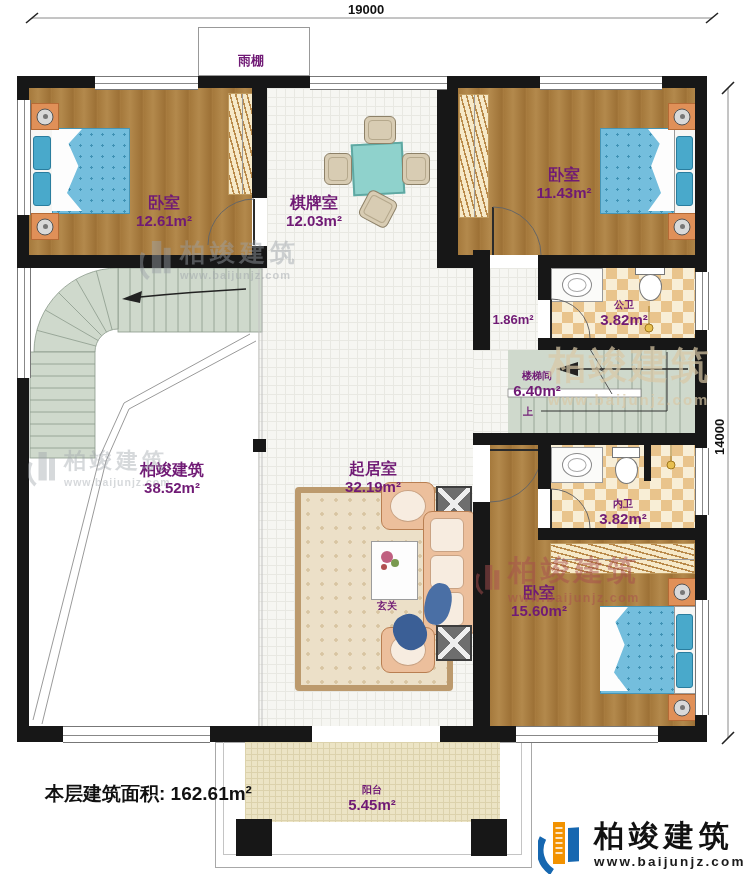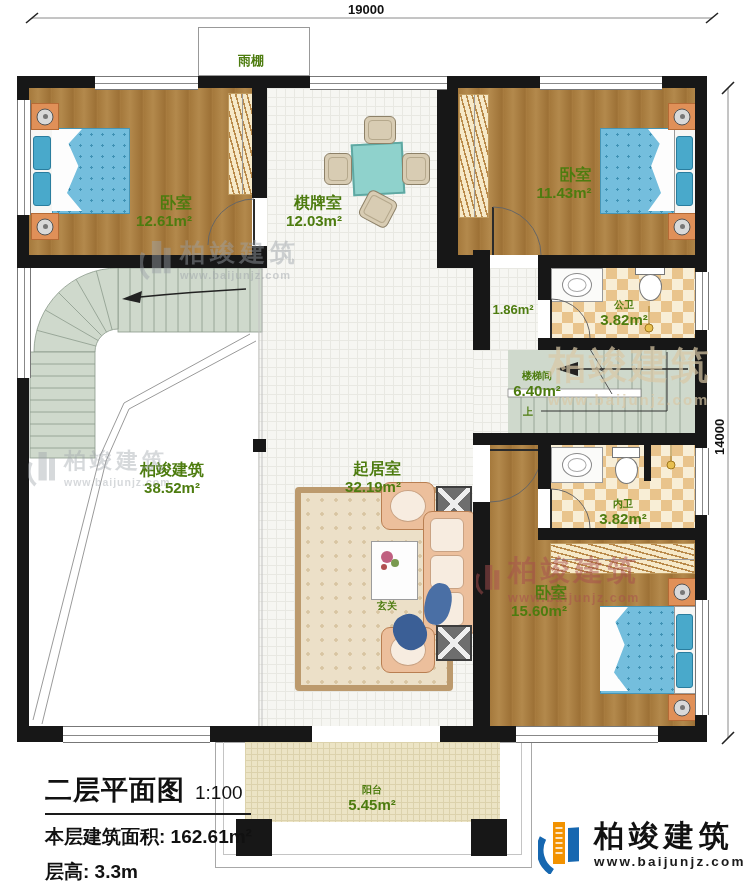--- a/index.html
+++ b/index.html
@@ -37,22 +37,22 @@
   .counter{position:absolute;background:#fbfbf9;border:1px solid #999;z-index:2;}
   .sink{position:absolute;background:#fff;border:1px solid #8a8a8a;border-radius:50%;z-index:2;}
   .sink::after{content:"";position:absolute;left:50%;top:50%;transform:translate(-50%,-50%);width:60%;height:55%;border:1px solid #aaa;border-radius:50%;}
   .chair{position:absolute;background:#d8ccb3;border:1.5px solid #8d8168;border-radius:6px;z-index:2;}
   .chair::after{content:"";position:absolute;left:3px;right:3px;top:3px;bottom:3px;border:1px solid #b5a88c;border-radius:4px;}
   .endtable{position:absolute;background:linear-gradient(45deg,transparent 45%,#eee 45% 55%,transparent 55%),linear-gradient(-45deg,transparent 45%,#eee 45% 55%,transparent 55%),#6e6e6e;border:2px solid #3d3d3d;z-index:2;}
   .sofa{position:absolute;background:#ecbf9c;border:1.5px solid #b97f52;border-radius:9px;z-index:2;}
   .cushion{position:absolute;background:#f7ece0;border:1px solid #c9a283;border-radius:6px;}
   .person{position:absolute;border-radius:45%;z-index:3;}
   
-  .rlabel{position:absolute;transform:translate(-50%,-50%);text-align:center;color:#4d7c0f;font-weight:bold;white-space:nowrap;z-index:6;line-height:1.15;}
-  .rname{font-size:16px;display:block;text-align:right;}
+  .rlabel{position:absolute;transform:translate(-50%,-50%);text-align:center;color:#701a75;font-weight:bold;white-space:nowrap;z-index:6;line-height:1.15;}
+  .rname{font-size:16px;display:block;}
   .rname-sm{font-size:10px;display:block;}
   .rarea{font-size:15px;display:block;}
   .dimtext{position:absolute;font-size:13px;font-weight:bold;color:#111;z-index:6;white-space:nowrap;}
   
   .wm{position:absolute;display:flex;align-items:center;gap:6px;z-index:7;pointer-events:none;}
   .wm-name{font-weight:900;display:block;}
   .wm-url{font-weight:bold;display:block;}
   
   .titleblock{position:absolute;left:45px;top:772px;z-index:8;color:#111;}
   .titlerow{border-bottom:2.5px solid #1a1a1a;padding:0 8px 5px 0;display:inline-block;}
@@ -278,21 +278,21 @@
     <span class="rarea">12.61m²</span>
   </div>
   <div class="rlabel" style="left:314px;top:212px">
     <span class="rname">棋牌室</span>
     <span class="rarea">12.03m²</span>
   </div>
   <div class="rlabel" style="left:564px;top:184px">
     <span class="rname">卧室</span>
     <span class="rarea">11.43m²</span>
   </div>
-  <div class="rlabel" style="left:513px;top:310px">
+  <div class="rlabel" style="left:513px;top:320px">
     <span class="rarea" style="font-size:13px">1.86m²</span>
   </div>
   <div class="rlabel" style="left:624px;top:313px">
     <span class="rname-sm">公卫</span>
     <span class="rarea">3.82m²</span>
   </div>
   <div class="rlabel" style="left:537px;top:384px">
     <span class="rname-sm">楼梯间</span>
     <span class="rarea">6.40m²</span>
   </div>
@@ -360,25 +360,21 @@
         <rect x="14" y="6" width="11" height="38" fill="#a84e4e"></rect>
         <rect x="28" y="14" width="8" height="30" fill="#a84e4e"></rect>
       </svg>
     <span>
         <span class="wm-name" style="font-size:29px;letter-spacing:4px">柏竣建筑</span>
     <span class="wm-url" style="font-size:12.5px;letter-spacing:1.5px">www.baijunjz.com</span>
       </span>
   </div>
 
   <div class="titleblock">
-    <div class="titlerow">
-      <span class="title-main">二层平面图</span><span class="title-scale">1:100</span>
-    </div>
     <div class="tline">本层建筑面积: 162.61m²</div>
-    <div class="tline">层高: 3.3m</div>
   </div>
 
   <div class="logo">
     <svg width="48" height="58" viewBox="0 0 48 58">
       <path d="M14 56 A26 26 0 0 1 5 22" fill="none" stroke="#1667b0" stroke-width="7"></path>
       <rect x="15" y="6" width="12" height="42" fill="#f29200"></rect>
       <rect x="30" y="14" width="11" height="34" fill="#1667b0" transform="skewY(-4)"></rect>
       <g stroke="#ffffff" stroke-width="1.4">
           <path d="M17.5 12h7M17.5 17h7M17.5 22h7M17.5 27h7M17.5 32h7M17.5 37h7"></path>
         </g>

